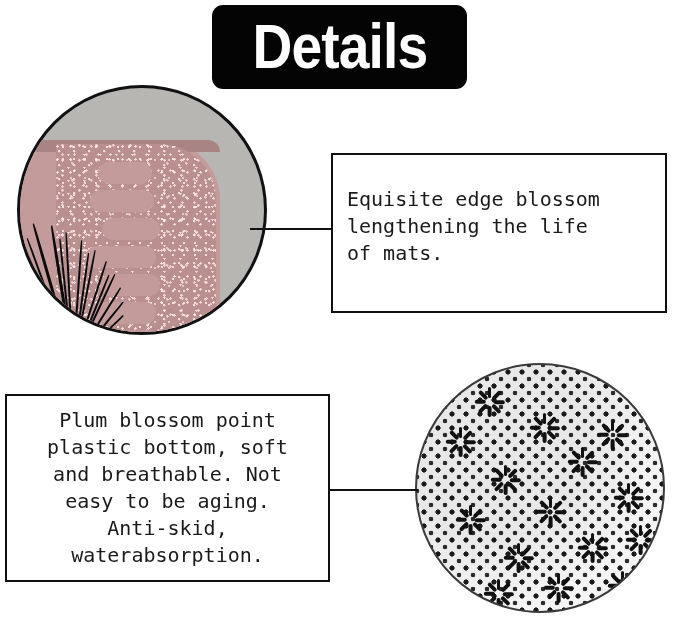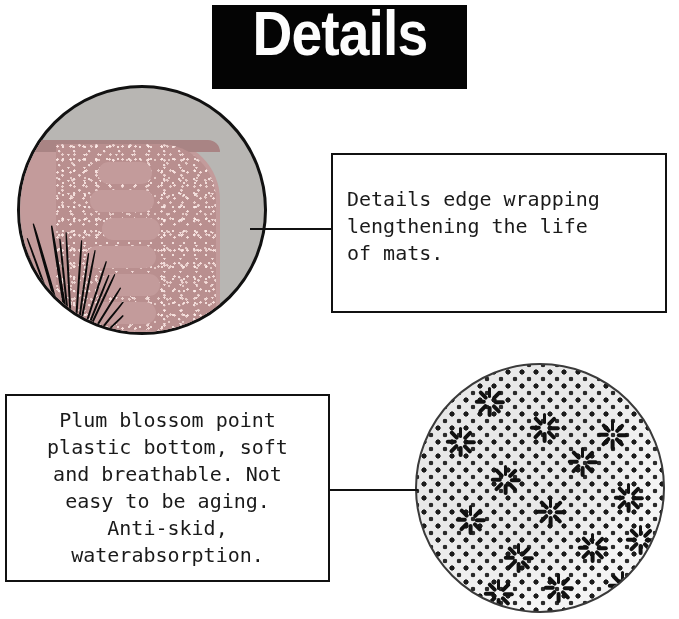--- a/index.html
+++ b/index.html
@@ -16,22 +16,23 @@
   }
 
   
   #details-banner {
     position: absolute;
     left: 212px;
     top: 5px;
     width: 255px;
     height: 84px;
     background: #040404;
-    border-radius: 0;
+    border-radius: 11px;
     display: flex;
+    align-items: center;
     justify-content: center;
   }
   #details-banner-title {
     color: #fdfdfd;
     font-family: "Liberation Sans", sans-serif;
     font-weight: bold;
     font-size: 60px;
     line-height: 60px;
     letter-spacing: -1px;
     transform: scaleX(0.92) scaleY(1.06);
@@ -416,21 +417,21 @@
       <span style="transform: rotate(225deg);"></span>
       <span style="transform: rotate(270deg);"></span>
       <span style="transform: rotate(315deg);"></span>
     </div>
   </div>
 
 <div class="connector-line" id="edge-wrapping-connector"></div>
 <div class="connector-line" id="plum-blossom-connector"></div>
 
 <div class="callout-box" id="edge-wrapping-callout">
-  <div class="callout-text">Details edge wrapping
+  <div class="callout-text">Equisite edge blossom
 lengthening the life
 of mats.</div>
 </div>
 
 <div class="callout-box" id="plum-blossom-callout">
   <div class="callout-text">Plum blossom point
 plastic bottom, soft
 and breathable. Not
 easy to be aging.
 Anti-skid,

